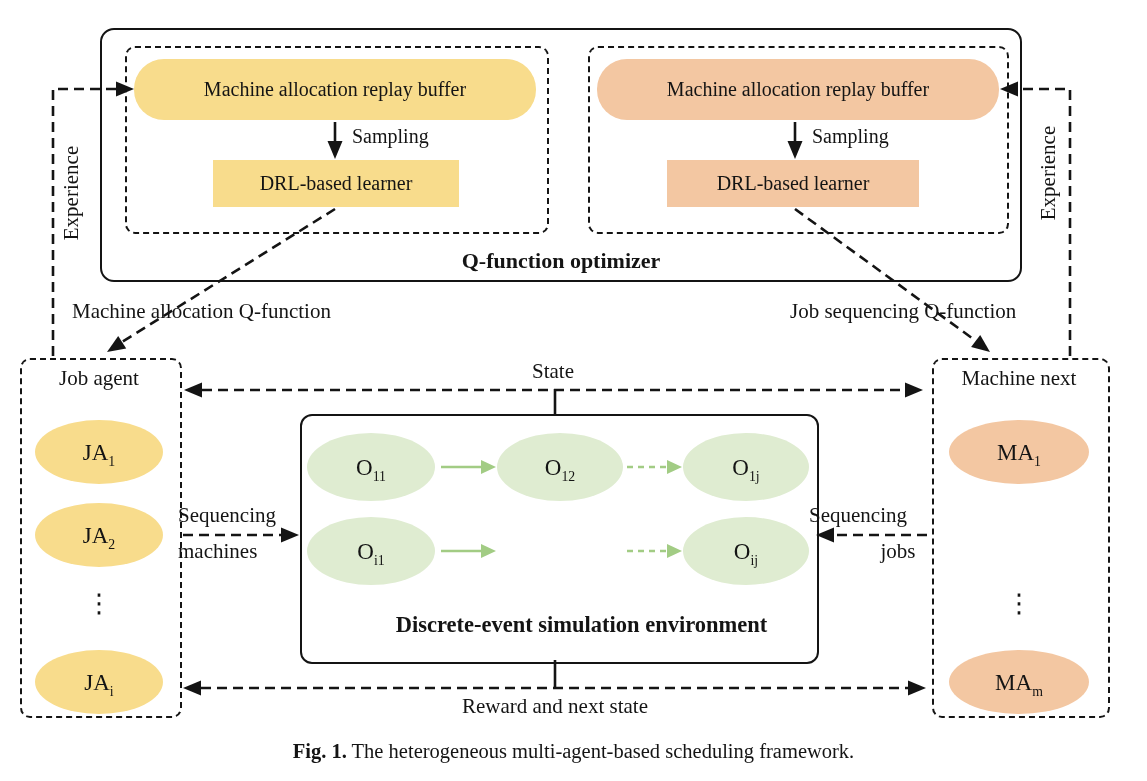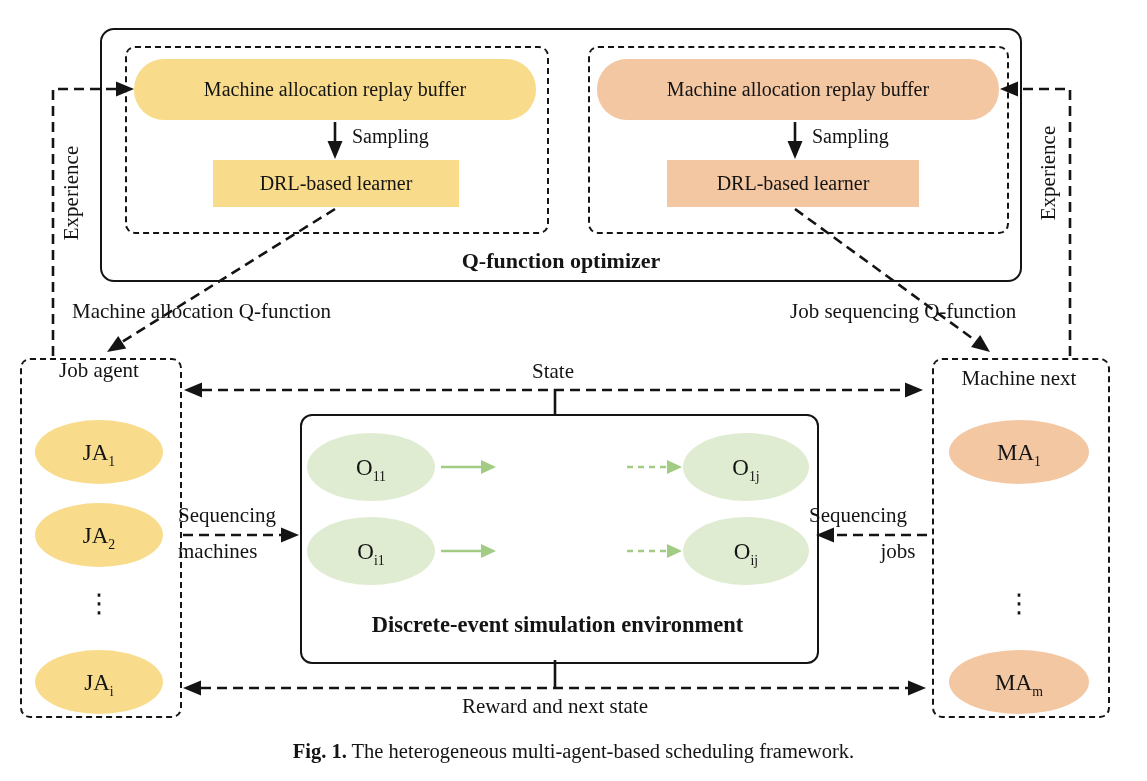--- a/index.html
+++ b/index.html
@@ -51,21 +51,21 @@
   <div class="pill learner salmon" style="left:667px;top:160px;width:252px;height:47px;">DRL-based learner</div>
 
   <div class="vlabel" style="left:71px;top:193px;">Experience</div>
   <div class="vlabel" style="left:1048px;top:173px;">Experience</div>
 
   <div class="lbl" style="left:790px;top:299px;">Job sequencing Q-function</div>
   <div class="lbl" style="left:72px;top:299px;">Machine allocation Q-function</div>
   <div class="lbl" style="left:532px;top:359px;">State</div>
 
   <div class="box-dashed" style="left:20px;top:358px;width:158px;height:356px;"></div>
-  <div class="agent-title" style="left:20px;top:358px;width:158px;">Job agent</div>
+  <div class="agent-title" style="left:20px;top:366px;width:158px;">Job agent</div>
   <div class="ellipse yellow" style="left:35px;top:420px;width:128px;height:64px;">
     <span class="node-text"><span>JA</span><sub>1</sub></span>
   </div>
   <div class="ellipse yellow" style="left:35px;top:503px;width:128px;height:64px;">
     <span class="node-text"><span>JA</span><sub>2</sub></span>
   </div>
   <div class="dots" style="left:20px;top:588px;width:158px;">⋮</div>
   <div class="ellipse yellow" style="left:35px;top:650px;width:128px;height:64px;">
     <span class="node-text"><span>JA</span><sub>i</sub></span>
   </div>
@@ -77,30 +77,33 @@
   </div>
   <div class="dots" style="left:932px;top:588px;width:174px;">⋮</div>
   <div class="ellipse salmon" style="left:949px;top:650px;width:140px;height:64px;">
     <span class="node-text"><span>MA</span><sub>m</sub></span>
   </div>
 
   <div class="box-solid" style="left:300px;top:414px;width:515px;height:246px;border-radius:12px;"></div>
   <div class="ellipse green" style="left:307px;top:433px;width:128px;height:68px;">
     <span class="node-text"><span>O</span><sub>11</sub></span>
   </div>
+  <div class="ellipse green" style="left:497px;top:433px;width:126px;height:68px;">
+    <span class="node-text"><span>O</span><sub>12</sub></span>
+  </div>
   <div class="ellipse green" style="left:683px;top:433px;width:126px;height:68px;">
     <span class="node-text"><span>O</span><sub>1j</sub></span>
   </div>
   <div class="ellipse green" style="left:307px;top:517px;width:128px;height:68px;">
     <span class="node-text"><span>O</span><sub>i1</sub></span>
   </div>
   <div class="ellipse green" style="left:683px;top:517px;width:126px;height:68px;">
     <span class="node-text"><span>O</span><sub>ij</sub></span>
   </div>
-  <div class="env-title" style="left:300px;top:612px;width:515px;">Discrete-event simulation environment</div>
+  <div class="env-title" style="left:300px;top:612px;width:515px;padding-left:24px;">Discrete-event simulation environment</div>
 
   <div class="lbl" style="left:178px;top:503px;">Sequencing</div>
   <div class="lbl" style="left:178px;top:539px;">machines</div>
   <div class="lbl" style="left:809px;top:503px;">Sequencing</div>
   <div class="lbl center" style="left:809px;top:539px;width:124px;margin-left:27px;">jobs</div>
 
   <div class="lbl center" style="left:355px;top:694px;width:400px;">Reward and next state</div>
 
   <div class="caption">
     <span class="bold">Fig. 1.</span><span> The heterogeneous multi-agent-based scheduling framework.</span>

